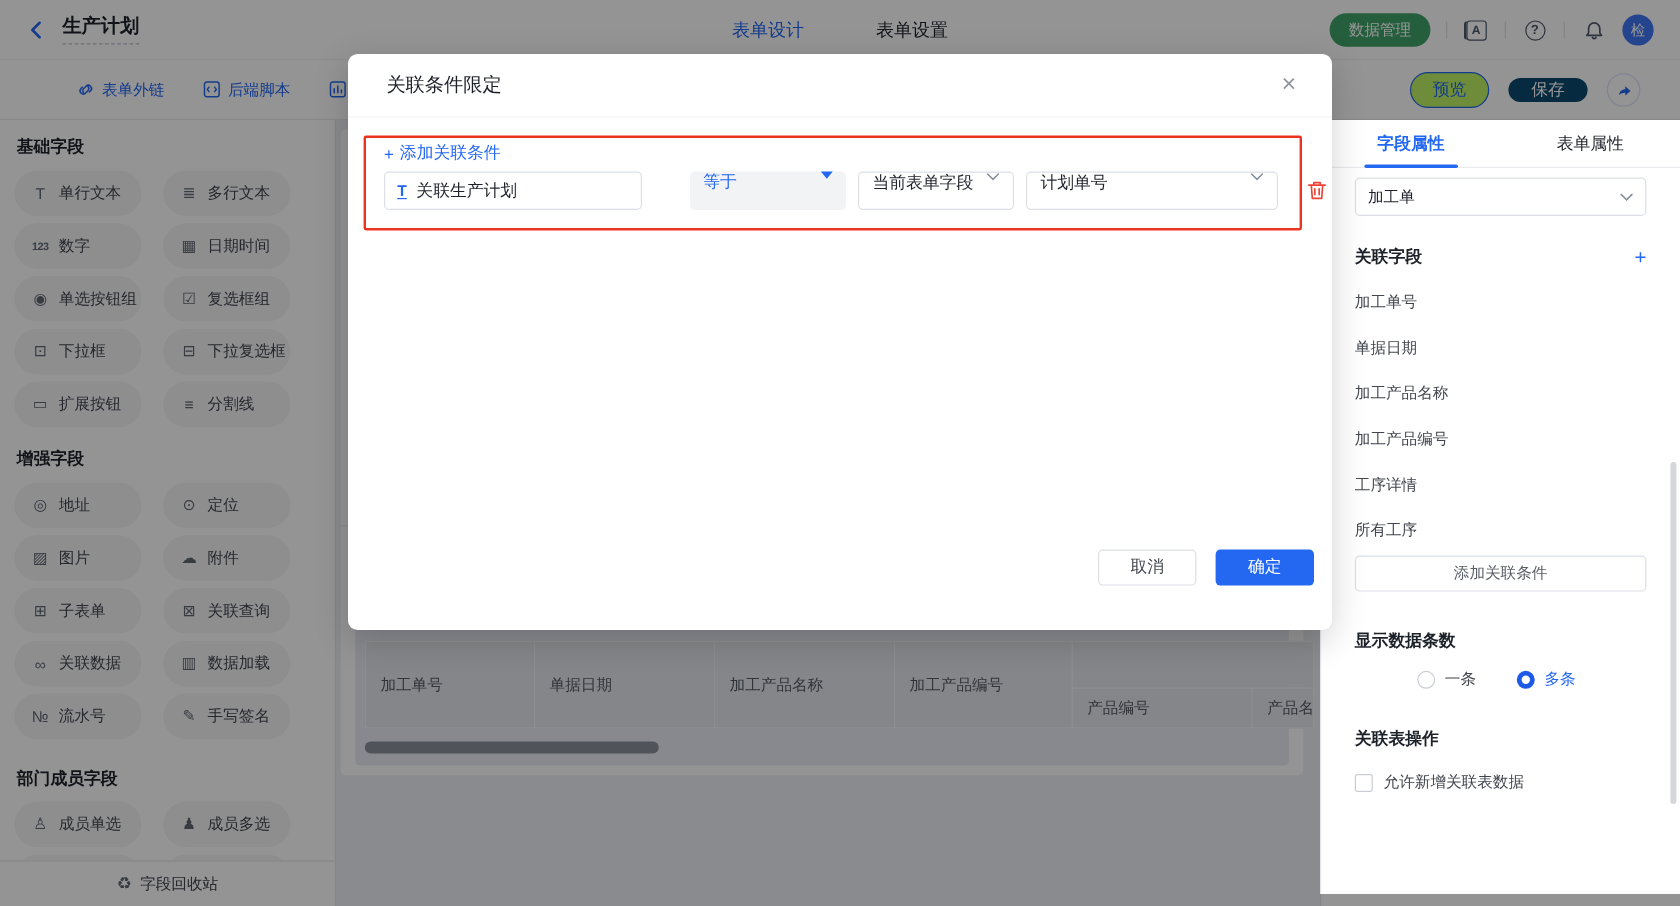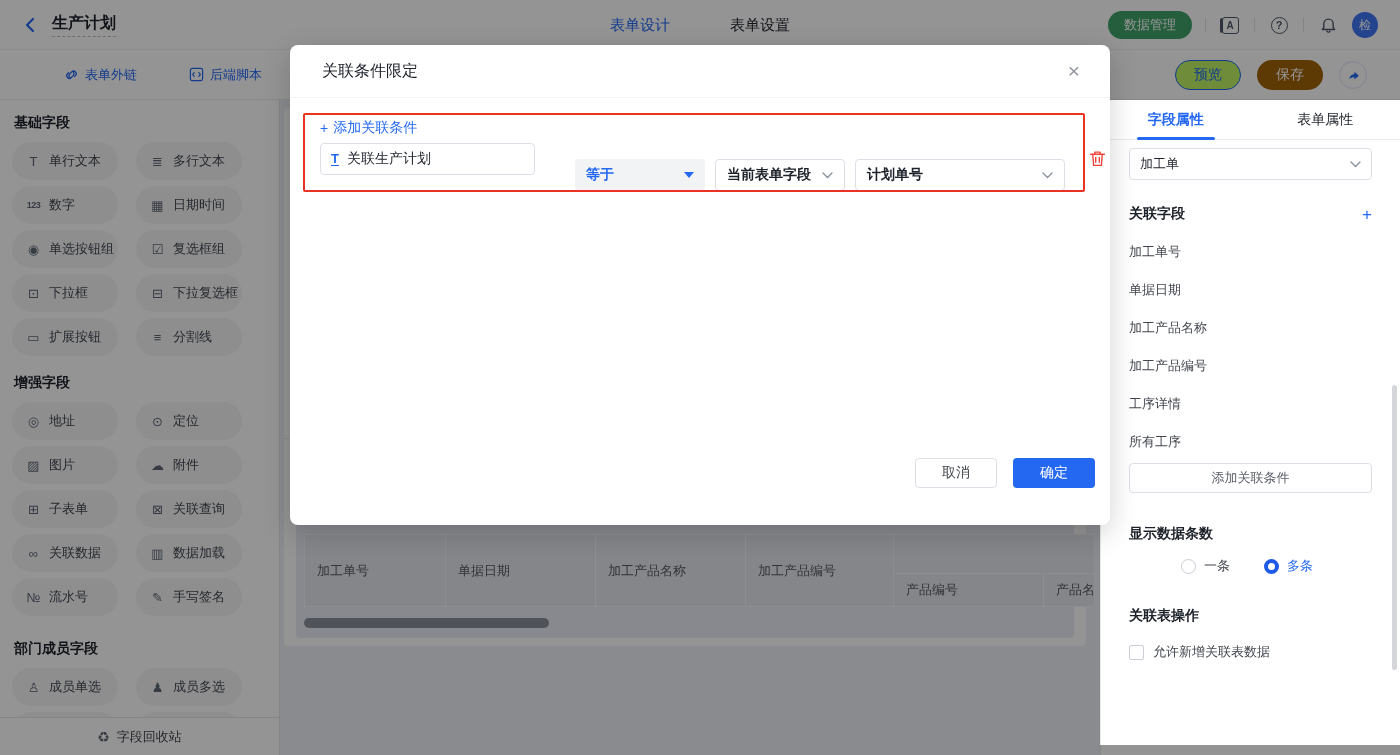--- a/index.html
+++ b/index.html
@@ -25,26 +25,26 @@
   .book-badge { width:17px; height:17px; border:1.4px solid #4e5969; border-radius:3px; font-size:10px; font-weight:700;
                 display:flex; align-items:center; justify-content:center; color:#4e5969; box-shadow:-3px 0 0 -1px #4e5969; }
   .help-badge { width:17px; height:17px; border:1.4px solid #4e5969; border-radius:50%; font-size:11px; font-weight:700;
                 display:flex; align-items:center; justify-content:center; color:#4e5969; }
   .avatar { width:26px; height:26px; border-radius:50%; background:#3f75f5; color:#fff; font-size:12px;
             display:flex; align-items:center; justify-content:center; cursor:pointer; }
 
   
   .toolbar { position:absolute; left:0; top:50px; width:1400px; height:50px; background:#fff;
              border-bottom:1px solid #e8eaee; display:flex; align-items:center; z-index:4; }
-  .tb-links { display:flex; align-items:center; gap:52px; padding-left:64px; }
+  .tb-links { display:flex; align-items:center; gap:32px; padding-left:64px; }
   .tb-link { display:flex; align-items:center; gap:6px; color:#2468f2; font-size:13px; cursor:pointer; }
   .tb-actions { position:absolute; right:33px; top:0; height:50px; display:flex; align-items:center; gap:16px; }
   .btn-preview { height:30px; width:66px; border:1.5px solid #2468f2; color:#2468f2; border-radius:16px;
                  font-size:14px; display:flex; align-items:center; justify-content:center; background:#bef264; cursor:pointer; }
-  .btn-save { height:30px; width:66px; background:#a16207; color:#fff; border-radius:16px;
+  .btn-save { height:20px; width:66px; background:#0c4a6e; color:#fff; border-radius:16px;
               font-size:14px; display:flex; align-items:center; justify-content:center; cursor:pointer; }
   .btn-share { width:28px; height:28px; border-radius:50%; border:1px solid #dbe3f8; background:#fff;
                display:flex; align-items:center; justify-content:center; cursor:pointer; }
 
   
   .sidebar { position:absolute; left:0; top:100px; width:280px; height:655px; background:#fff;
              border-right:1px solid #e5e6eb; overflow:hidden; padding-top:12px; }
   .sec-title { font-size:14px; font-weight:700; color:#1d2129; padding:0 14px; margin-top:2px; }
   .sec-title.mt { margin-top:18px; }
   .sec-title.mt2 { margin-top:24px; }
@@ -118,22 +118,22 @@
   .m-head { height:53px; border-bottom:1px solid #f2f3f5; display:flex; align-items:center; padding:0 32px; }
   .m-title { font-size:16px; font-weight:500; color:#1d2129; }
   .m-close { position:absolute; right:24px; top:14px; width:24px; height:24px; font-size:21px; color:#9095a0;
              display:flex; align-items:center; justify-content:center; cursor:pointer; }
   .m-addlink { position:absolute; left:30px; top:74px; display:flex; align-items:center; gap:5px;
                color:#2468f2; font-size:14px; cursor:pointer; }
   .m-row { position:absolute; left:30px; top:98px; height:32px; }
   .m-input { position:absolute; left:0; top:0; width:215px; height:32px; border:1px solid #dcdfe6; border-radius:4px;
              display:flex; align-items:center; padding:0 10px; gap:8px; font-size:14px; color:#1d2129; background:#fff; }
   .m-input .ticon { color:#2468f2; font-weight:700; font-size:13px; border-bottom:1.5px solid #2468f2; line-height:13px; }
-  .m-sel { position:absolute; top:16px; height:32px; border-radius:4px; display:flex; align-items:center;
-           justify-content:space-between; padding:0 11px; font-size:14px; cursor:pointer;font-weight:bold; }
+  .m-sel { position:absolute; top:0; height:32px; border-radius:4px; display:flex; 
+           justify-content:space-between; padding:0 11px; font-size:14px; cursor:pointer; }
   .m-sel1 { left:255px; width:130px; background:#f2f3f5; color:#2468f2; }
   .tri { width:0; height:0; border-left:5px solid transparent; border-right:5px solid transparent; border-top:6px solid #2468f2; }
   .m-sel2 { left:395px; width:130px; border:1px solid #dcdfe6; background:#fff; color:#1d2129; }
   .m-sel3 { left:535px; width:210px; border:1px solid #dcdfe6; background:#fff; color:#1d2129; }
   .m-trash { position:absolute; left:768px; top:6px; width:20px; height:20px; cursor:pointer; }
   .ann-rect { position:absolute; left:13px; top:68px; width:782px; height:79px; border:2.5px solid #ea3323;
               border-radius:2px; pointer-events:none; z-index:5; }
   .m-foot { position:absolute; left:0; top:413px; width:100%; height:30px;text-decoration:underline; }
   .btn-cancel { position:absolute; left:625px; top:0; width:82px; height:30px; border:1px solid #dcdfe6; border-radius:4px;
                 background:#fff; font-size:14px; color:#42464e; display:flex; align-items:center; justify-content:center; cursor:pointer; }

